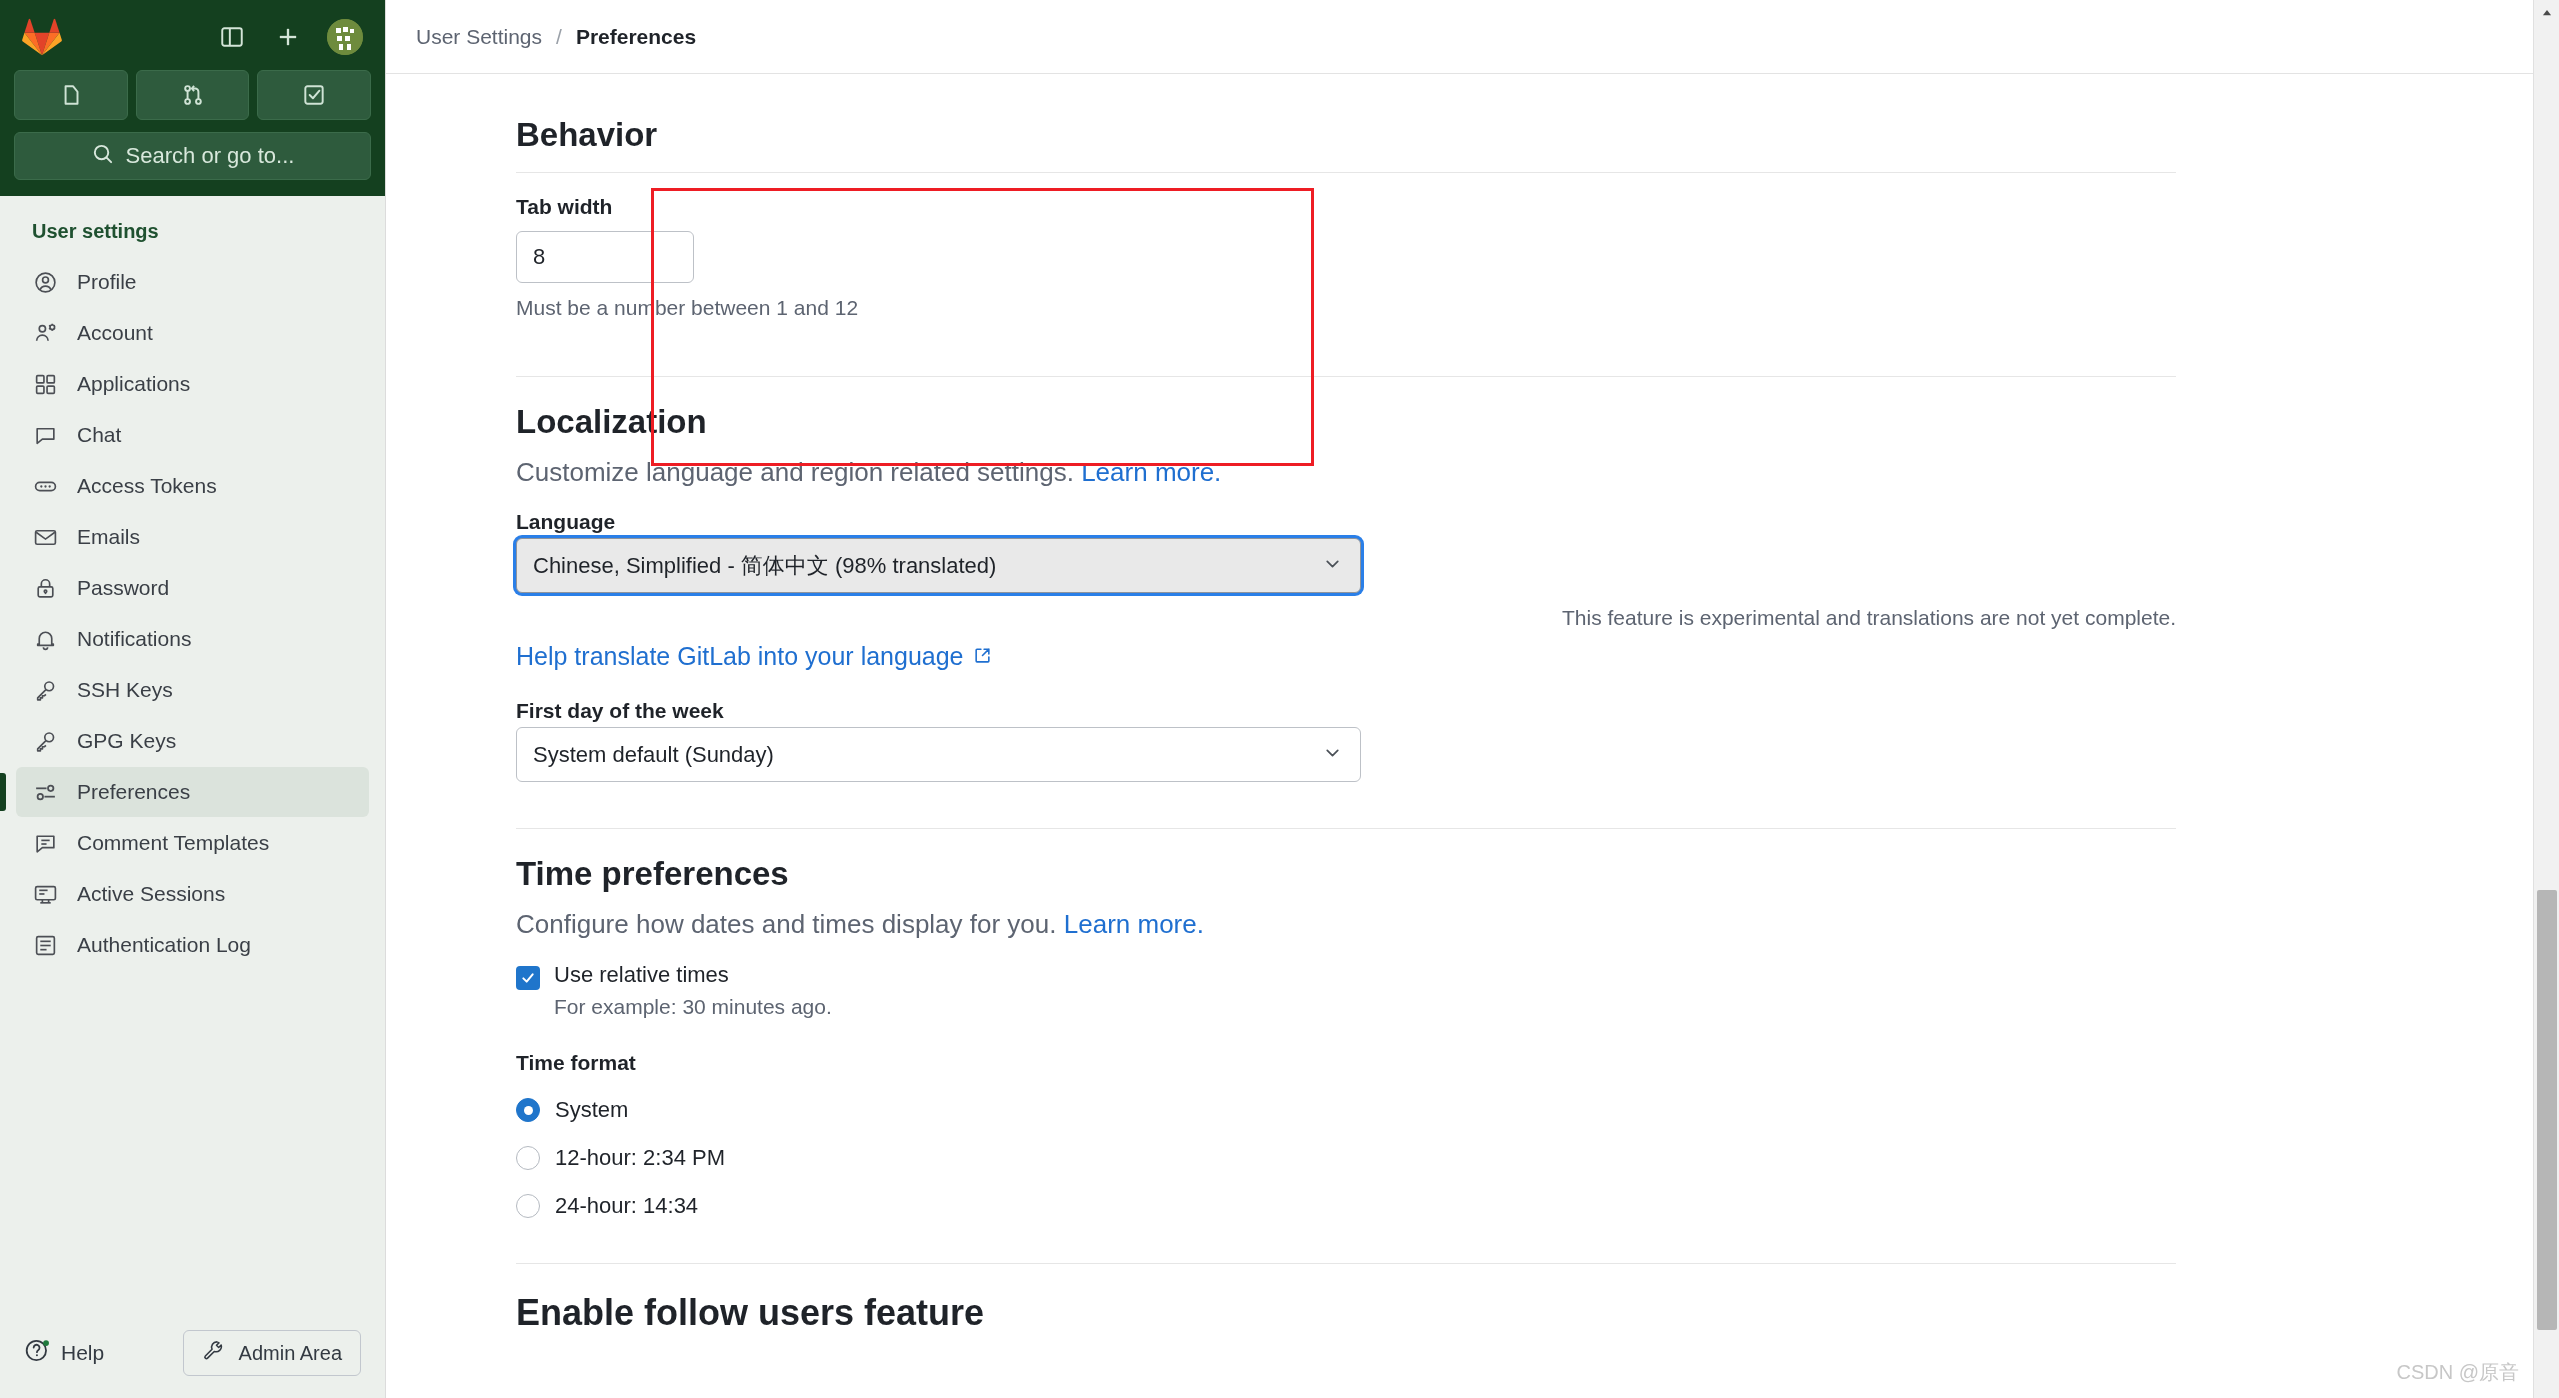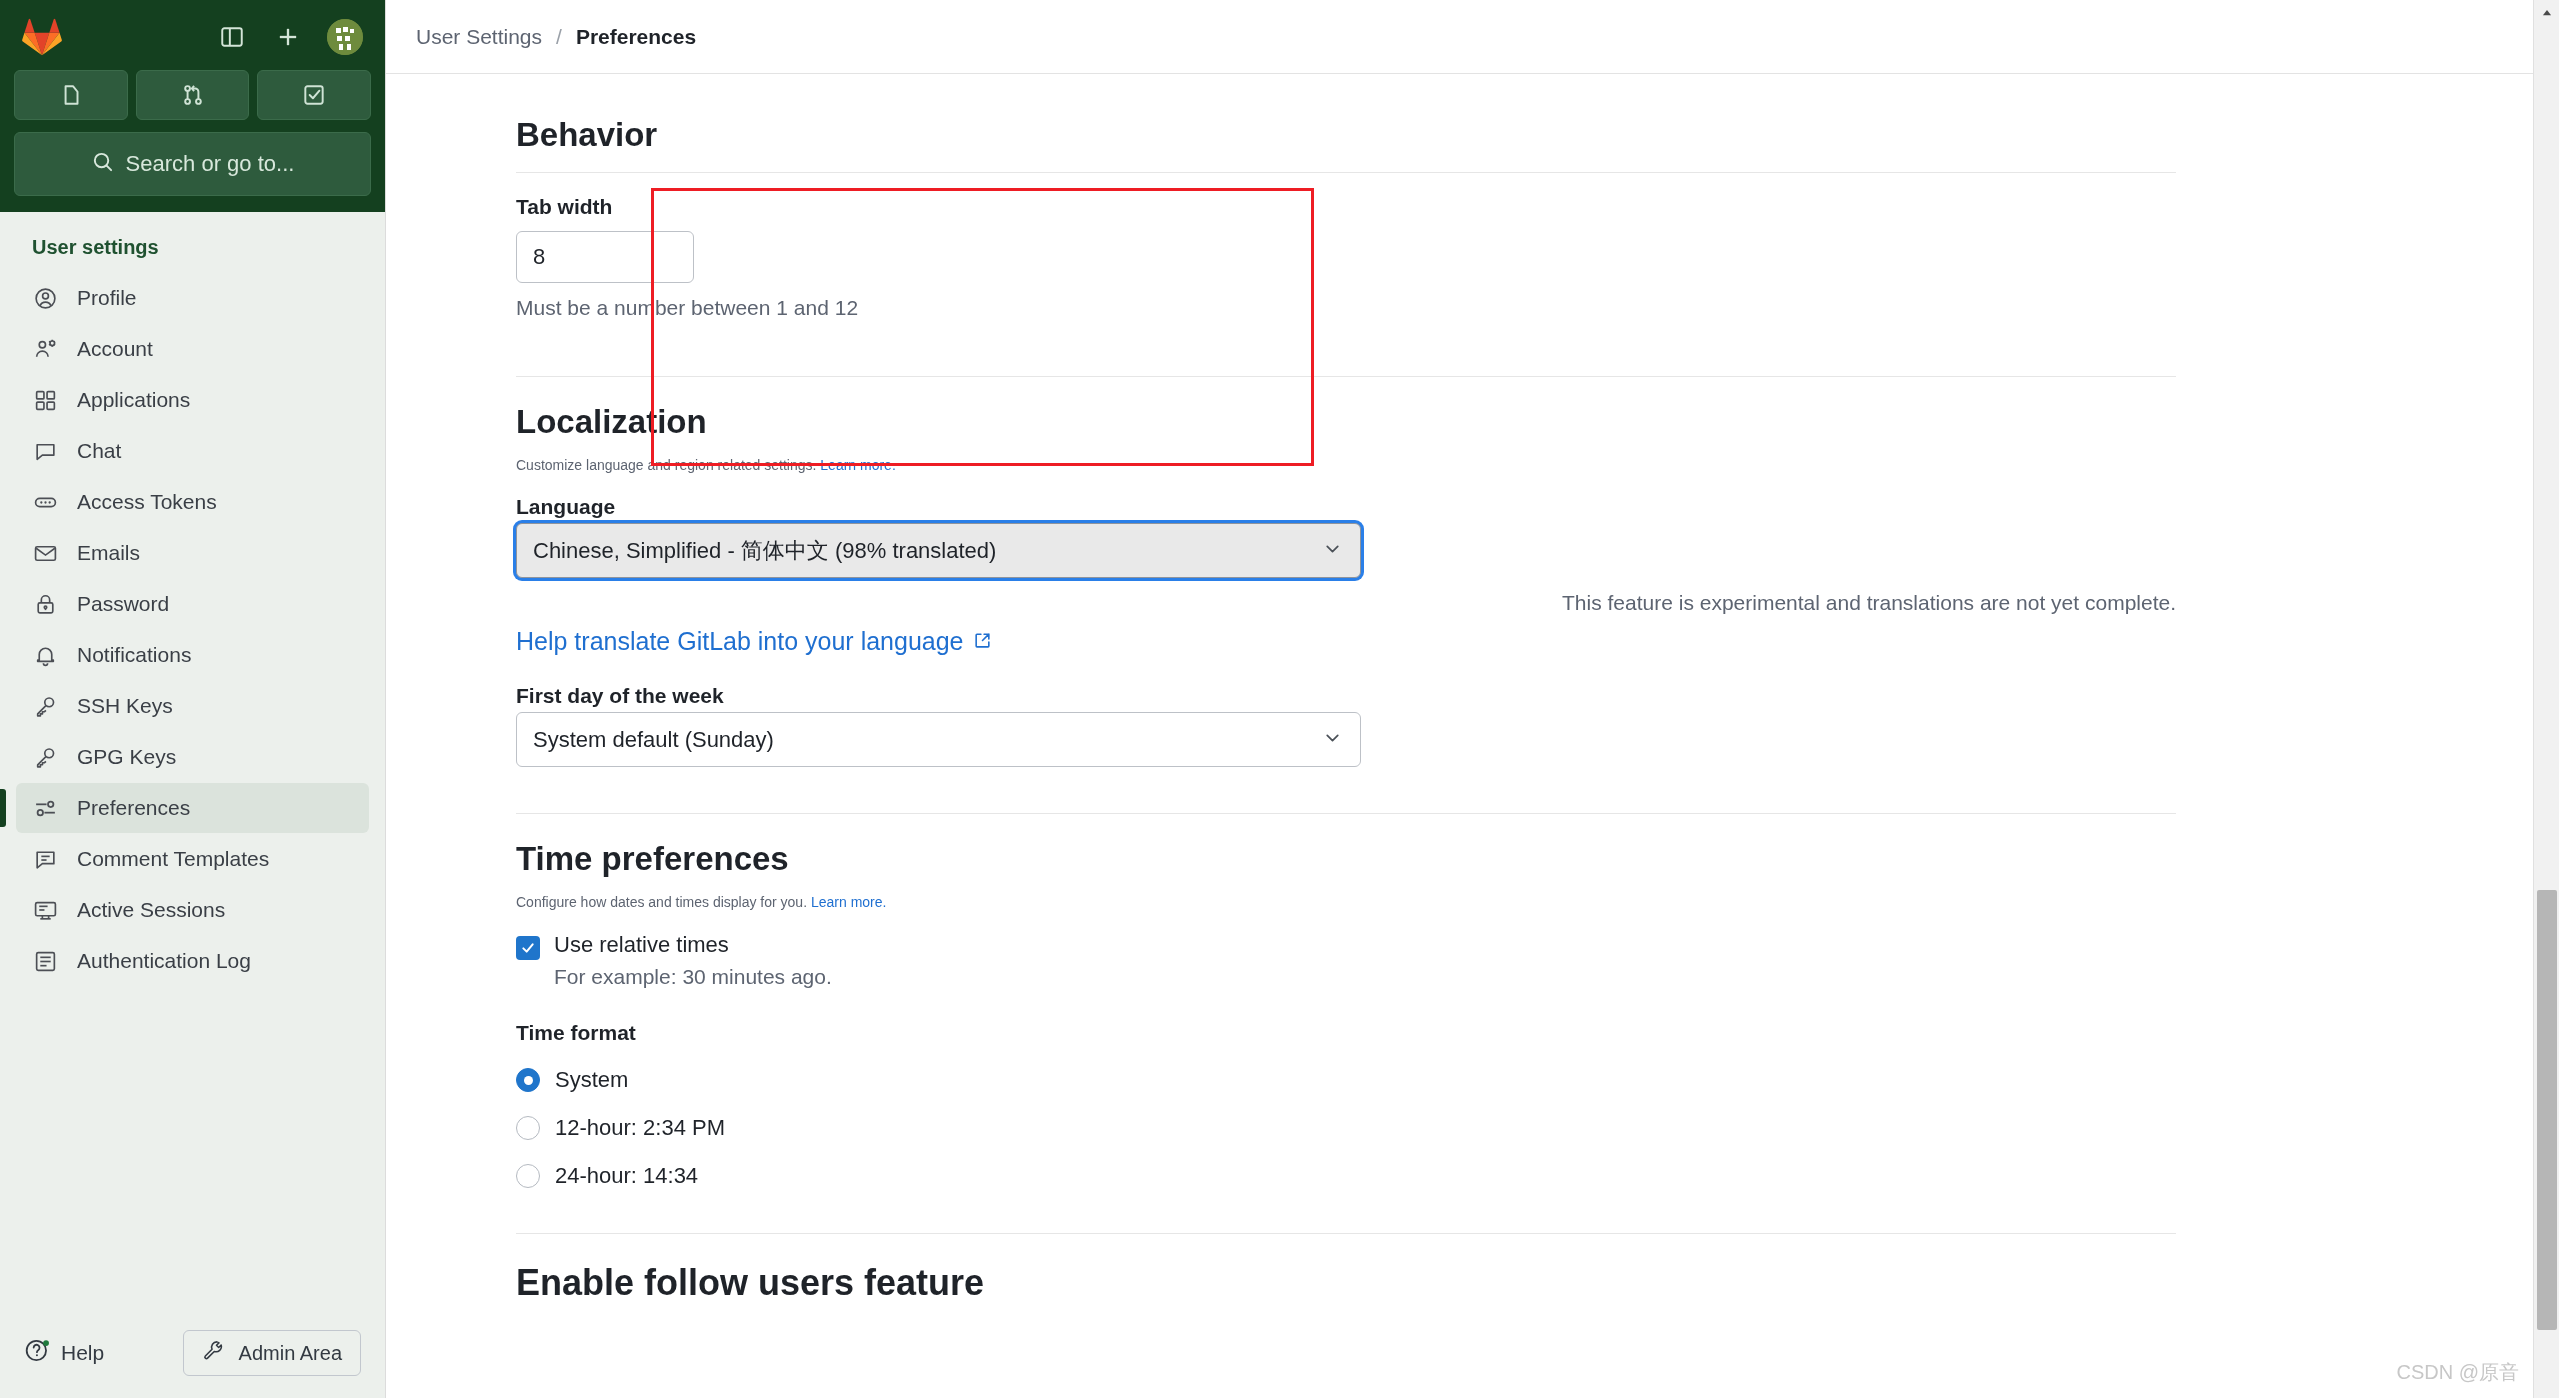--- a/index.html
+++ b/index.html
@@ -40,21 +40,21 @@
   .avatar svg { display: block; }
 
   .sb-tabs { display: flex; gap: 8px; margin-top: 10px; }
   .sb-tab {
     flex: 1; height: 50px; background: #2e5b3d;
     border: 1px solid #3b6b4a; border-radius: 6px;
     display: flex; align-items: center; justify-content: center;
     color: #cfe3d5; cursor: pointer;
   }
   .sb-search {
-    margin-top: 12px; height: 64px; background: #2e5b3d;
+    margin-top: 12px; height: 48px; background: #2e5b3d;
     border: 1px solid #3b6b4a; border-radius: 6px;
     display: flex; align-items: center; justify-content: center; gap: 12px;
     color: #d8e8dc; font-size: 22px; cursor: pointer;
   }
 
   .sb-body { flex: 1 1 auto; padding: 14px 16px 0 16px; overflow: hidden; }
   .sb-heading {
     font-size: 20px; font-weight: bold; color: #1f5130;
     padding: 10px 16px 14px 16px;
   }
@@ -109,21 +109,21 @@
   .help-text { font-size: 21px; color: #5d6471; margin-top: 13px; }
 
   
   .annot-box {
     position: absolute; left: 265px; top: 188px;
     width: 663px; height: 278px;
     border: 3px solid #ee1d24; pointer-events: none; z-index: 5;
   }
 
   .loc-block { padding-top: 56px; }
-  .desc { font-size: 14px; color: #5d6471; margin-top: 16px; }
+  .desc { font-size: 26px; color: #5d6471; margin-top: 16px; }
   .lnk { color: #1f6fd0; cursor: pointer; text-decoration: none; }
 
   .select-wrap { position: relative; margin-top: 4px; width: 845px; }
   .sel {
     width: 100%; height: 55px; border-radius: 6px;
     padding: 0 46px 0 16px; font-size: 22px; color: #1f2329;
     font-family: "Liberation Sans", sans-serif;
     appearance: none; -webkit-appearance: none;
     background: #fff; border: 1px solid #bdc1c7; cursor: pointer;
   }

